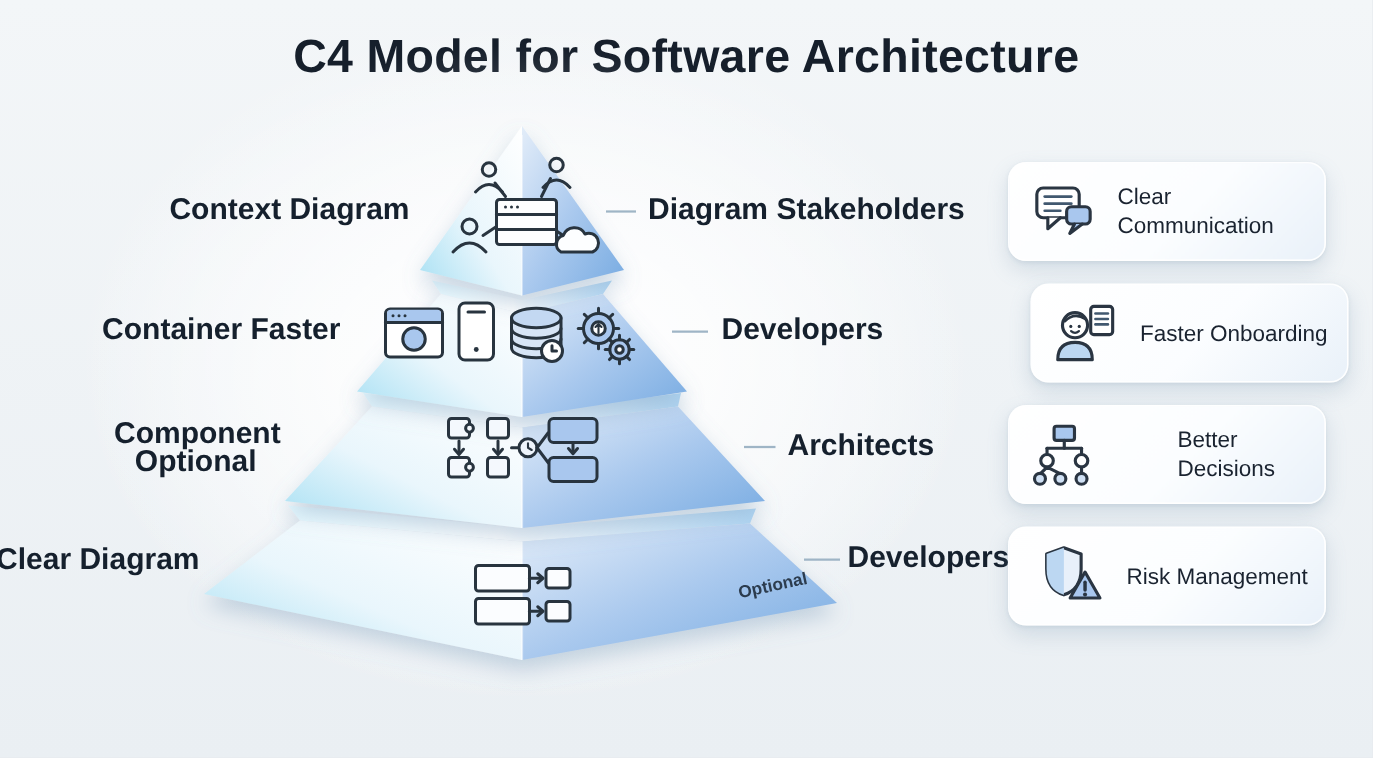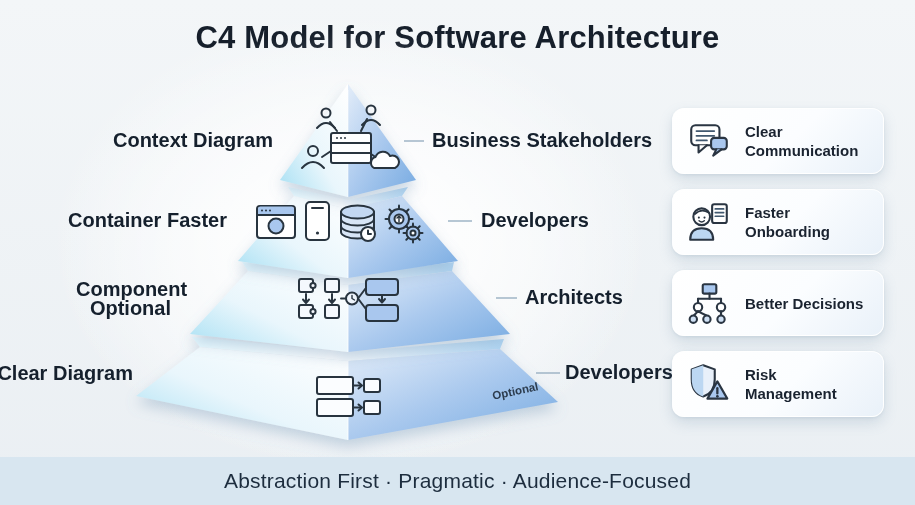--- a/index.html
+++ b/index.html
@@ -29,21 +29,21 @@
   .card{
     position:absolute;left:672px;width:212px;height:66px;
     background:linear-gradient(135deg,#ffffff 0%,#fbfdff 55%,#e9f1f9 100%);
     border:1px solid rgba(255,255,255,.9);
     border-radius:12px;
     box-shadow:0 6px 14px rgba(96,128,160,.20), 0 1px 3px rgba(96,128,160,.12);
     display:flex;align-items:center;padding-left:13px;box-sizing:border-box;
   }
   .card .icon{width:46px;height:46px;flex:0 0 46px;margin-right:13px;}
   .card .card-title{
-    font-size:15px;font-weight:700;color:#1a2330;line-height:19px;width:126px;
+    font-size:15px;font-weight:400;color:#1a2330;line-height:19px;width:126px;
   }
   .footer-bar{
     position:absolute;left:0;bottom:0;width:100%;height:48px;
     background:#d8e6f0;
   }
   .footer-text{
     width:100%;text-align:center;line-height:48px;
     font-size:21px;font-weight:400;color:#1d2d3e;letter-spacing:.2px;
   }
 </style>
@@ -211,21 +211,21 @@
         <rect x="364" y="401" width="16" height="13" rx="2" fill="#fbfdff"></rect>
       </g>
     </g>
   </svg>
 
   <div class="lvl-label left" style="right:642px;top:131px;">Context Diagram</div>
   <div class="lvl-label left" style="right:688px;top:211px;">Container Faster</div>
   <div class="lvl-label left wrap" style="right:744px;top:280px;">Component Optional</div>
   <div class="lvl-label left" style="right:782px;top:364px;">Clear Diagram</div>
 
-  <div class="lvl-label" style="left:432px;top:131px;">Business Stakeholders</div>
+  <div class="lvl-label" style="left:432px;top:131px;">Diagram Stakeholders</div>
   <div class="lvl-label" style="left:481px;top:211px;">Developers</div>
   <div class="lvl-label" style="left:525px;top:288px;">Architects</div>
   <div class="lvl-label" style="left:565px;top:363px;">Developers</div>
 
   <div class="optional-note">Optional</div>
 
   <div class="card" style="top:108px;">
     <svg class="icon" viewBox="0 0 44 44">
       <g stroke="#2a3542" stroke-width="2" fill="none" stroke-linecap="round" stroke-linejoin="round">
         <rect x="5" y="7" width="27" height="19" rx="4" fill="#ffffff"></rect>
@@ -233,66 +233,63 @@
         <line x1="10" y1="12.5" x2="27" y2="12.5" stroke="#41586f" stroke-width="1.7"></line>
         <line x1="10" y1="17" x2="27" y2="17" stroke="#41586f" stroke-width="1.7"></line>
         <line x1="10" y1="21.5" x2="20" y2="21.5" stroke="#41586f" stroke-width="1.7"></line>
         <rect x="24" y="19" width="15" height="11" rx="3" fill="#a9c7ee"></rect>
         <path d="M29 30 l-3 6 l8 -6" fill="#a9c7ee"></path>
       </g>
     </svg>
     <div class="card-title">Clear Communication</div>
   </div>
 
-  <div class="card" style="top:189px;">
+  <div class="card" style="top:189px;margin-left:15px;">
     <svg class="icon" viewBox="0 0 44 44">
       <g stroke="#2a3542" stroke-width="2" fill="none" stroke-linecap="round" stroke-linejoin="round">
         <rect x="25" y="5" width="14" height="18" rx="2" fill="#ffffff"></rect>
         <line x1="28" y1="9.5" x2="36" y2="9.5" stroke="#41586f" stroke-width="1.6"></line>
         <line x1="28" y1="13" x2="36" y2="13" stroke="#41586f" stroke-width="1.6"></line>
         <line x1="28" y1="16.5" x2="36" y2="16.5" stroke="#41586f" stroke-width="1.6"></line>
         <circle cx="15" cy="17" r="8" fill="#ffffff"></circle>
         <path d="M8.5 14.5 q6 -6 13 -1.5" stroke-width="1.6"></path>
         <circle cx="12.3" cy="17.8" r="1" fill="#2a3542" stroke="none"></circle>
         <circle cx="17.7" cy="17.8" r="1" fill="#2a3542" stroke="none"></circle>
         <path d="M12.5 20.8 q2.5 2.3 5 0" stroke-width="1.4"></path>
         <path d="M4 39 q0 -11 11 -11 q11 0 11 11 z" fill="#bcd7f2"></path>
       </g>
     </svg>
     <div class="card-title">Faster Onboarding</div>
   </div>
 
-  <div class="card" style="top:270px;">
+  <div class="card" style="top:270px;gap:40px;">
     <svg class="icon" viewBox="0 0 44 44">
       <g stroke="#2a3542" stroke-width="2" fill="none" stroke-linecap="round" stroke-linejoin="round">
         <rect x="16" y="4" width="13" height="9" rx="1.5" fill="#a9c7ee"></rect>
         <path d="M22.5 13 v5"></path>
         <path d="M11.5 18 h22"></path>
         <path d="M11.5 18 v4 M33.5 18 v4"></path>
         <circle cx="11.5" cy="26" r="4" fill="#ffffff"></circle>
         <circle cx="33.5" cy="26" r="4" fill="#ffffff"></circle>
         <path d="M11.5 30 l-4 4 M11.5 30 l8 4 M33.5 30 v4"></path>
         <circle cx="7" cy="37.5" r="3.5" fill="#cfe0f4"></circle>
         <circle cx="20" cy="37.5" r="3.5" fill="#cfe0f4"></circle>
         <circle cx="33.5" cy="37.5" r="3.5" fill="#cfe0f4"></circle>
       </g>
     </svg>
     <div class="card-title">Better Decisions</div>
   </div>
 
-  <div class="card" style="top:351px;">
+  <div class="card" style="top:351px;justify-content:center;">
     <svg class="icon" viewBox="0 0 44 44">
       <g stroke="#2a3542" stroke-width="2" fill="none" stroke-linecap="round" stroke-linejoin="round">
         <path d="M16.5 4 L5.5 8 v9.5 q0 13 11 16.5 q11 -3.5 11 -16.5 V8 Z" fill="#e8f0fa"></path>
         <path d="M16.5 4 L5.5 8 v9.5 q0 13 11 16.5 Z" fill="#bcd7f2" stroke="none"></path>
         <path d="M30 19.5 l9.5 16.5 h-19 Z" fill="#a9c7ee"></path>
         <line x1="30" y1="26" x2="30" y2="31" stroke-width="2.2"></line>
         <circle cx="30" cy="33.8" r="1.3" fill="#2a3542" stroke="none"></circle>
       </g>
     </svg>
     <div class="card-title">Risk Management</div>
   </div>
 
-  <div class="footer-bar">
-    <div class="footer-text">Abstraction First · Pragmatic · Audience-Focused</div>
-  </div>
 
 </div>
 
 </body></html>

